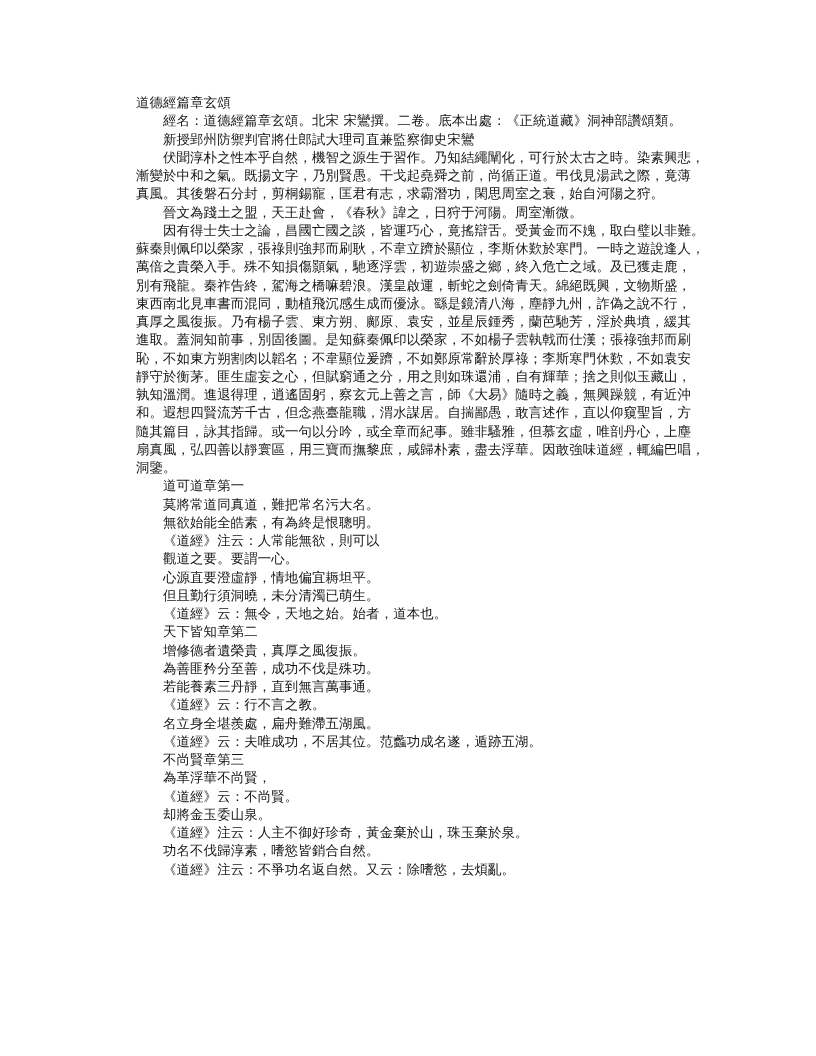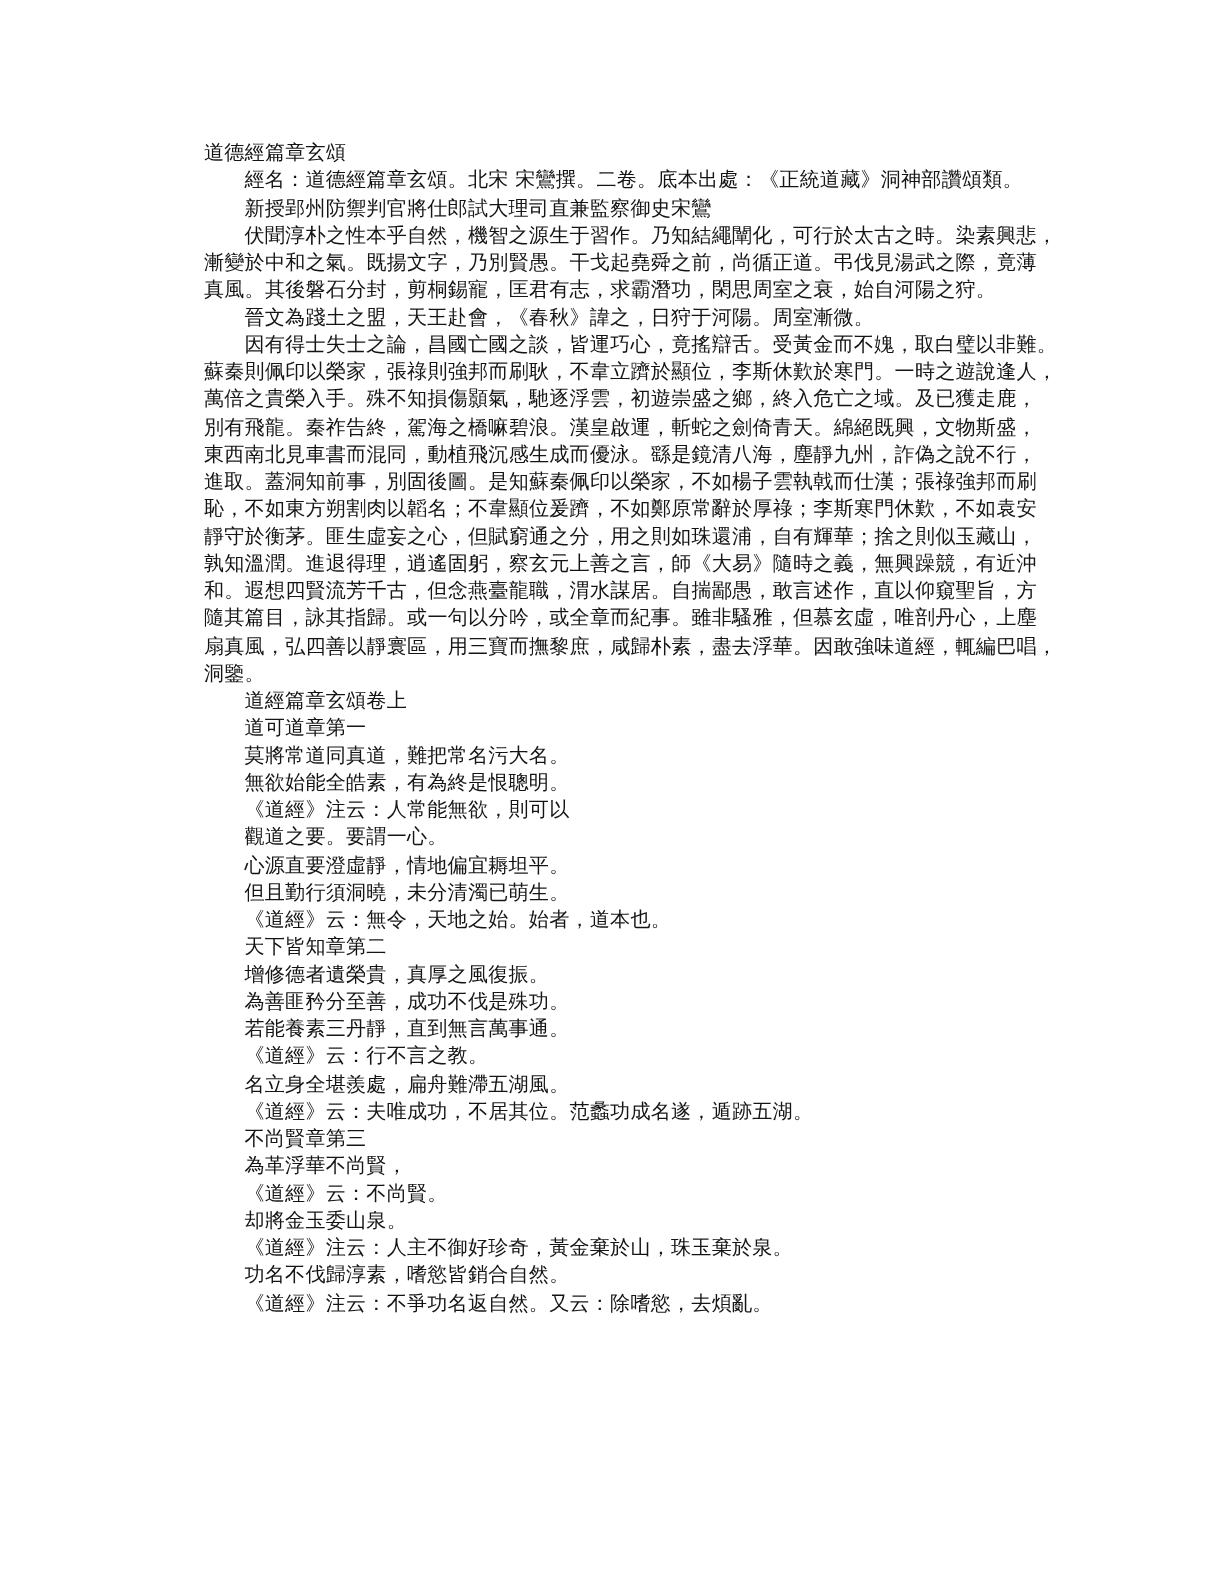--- a/index.html
+++ b/index.html
@@ -35,31 +35,31 @@
   <div>
     <p class="line indent">晉文為踐土之盟，天王赴會，《春秋》諱之，日狩于河陽。周室漸微。</p>
   </div>
 
   <div>
     <p class="line indent">因有得士失士之論，昌國亡國之談，皆運巧心，竟搖辯舌。受黃金而不媿，取白璧以非難。</p>
     <p class="line">蘇秦則佩印以榮家，張祿則強邦而刷耿，不韋立躋於顯位，李斯休歎於寒門。一時之遊說逢人，</p>
     <p class="line">萬倍之貴榮入手。殊不知損傷顥氣，馳逐浮雲，初遊崇盛之鄉，終入危亡之域。及已獲走鹿，</p>
     <p class="line">別有飛龍。秦祚告終，駕海之橋嘛碧浪。漢皇啟運，斬蛇之劍倚青天。綿絕既興，文物斯盛，</p>
     <p class="line">東西南北見車書而混同，動植飛沉感生成而優泳。繇是鏡清八海，塵靜九州，詐偽之說不行，</p>
+    <p class="line">真厚之風復振。乃有楊子雲、東方朔、鄺原、袁安，並星辰鍾秀，蘭芭馳芳，淫於典墳，緩其</p>
     <p class="line">進取。蓋洞知前事，別固後圖。是知蘇秦佩印以榮家，不如楊子雲執戟而仕漢；張祿強邦而刷</p>
     <p class="line">恥，不如東方朔割肉以韜名；不韋顯位爰躋，不如鄭原常辭於厚祿；李斯寒門休歎，不如袁安</p>
     <p class="line">靜守於衡茅。匪生虛妄之心，但賦窮通之分，用之則如珠還浦，自有輝華；捨之則似玉藏山，</p>
     <p class="line">孰知溫潤。進退得理，逍遙固躬，察玄元上善之言，師《大易》隨時之義，無興躁競，有近沖</p>
     <p class="line">和。遐想四賢流芳千古，但念燕臺龍職，渭水謀居。自揣鄙愚，敢言述作，直以仰窺聖旨，方</p>
     <p class="line">隨其篇目，詠其指歸。或一句以分吟，或全章而紀事。雖非騷雅，但慕玄虛，唯剖丹心，上塵</p>
     <p class="line">扇真風，弘四善以靜寰區，用三寶而撫黎庶，咸歸朴素，盡去浮華。因敢強味道經，輒編巴唱，</p>
     <p class="line">洞鑒。</p>
   </div>
 
-  <p class="line indent">道經篇章玄頌卷上</p>
 
   <div>
     <p class="line indent">道可道章第一</p>
     <p class="line indent">莫將常道同真道，難把常名污大名。</p>
     <p class="line indent">無欲始能全皓素，有為終是恨聰明。</p>
     <p class="line indent">《道經》注云：人常能無欲，則可以</p>
     <p class="line indent">觀道之要。要謂一心。</p>
     <p class="line indent">心源直要澄虛靜，情地偏宜耨坦平。</p>
     <p class="line indent">但且勤行須洞曉，未分清濁已萌生。</p>
     <p class="line indent">《道經》云：無令，天地之始。始者，道本也。</p>

